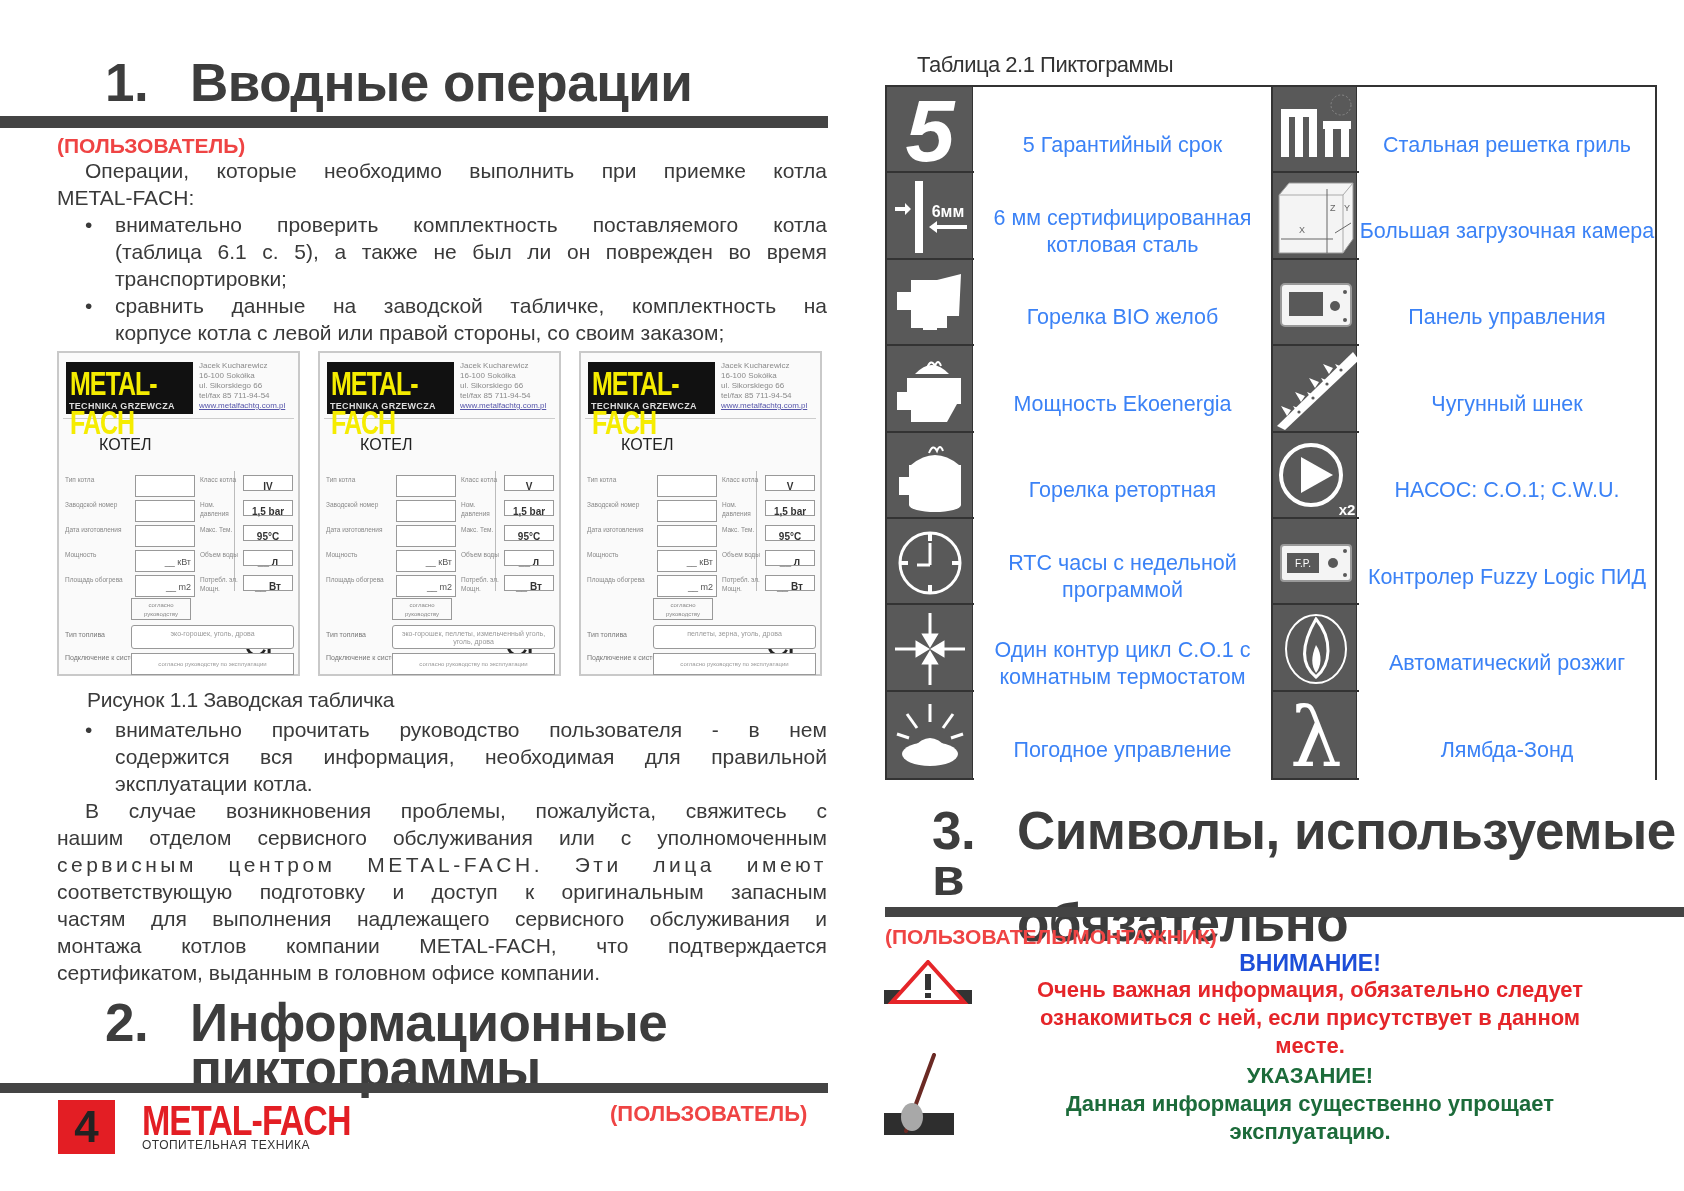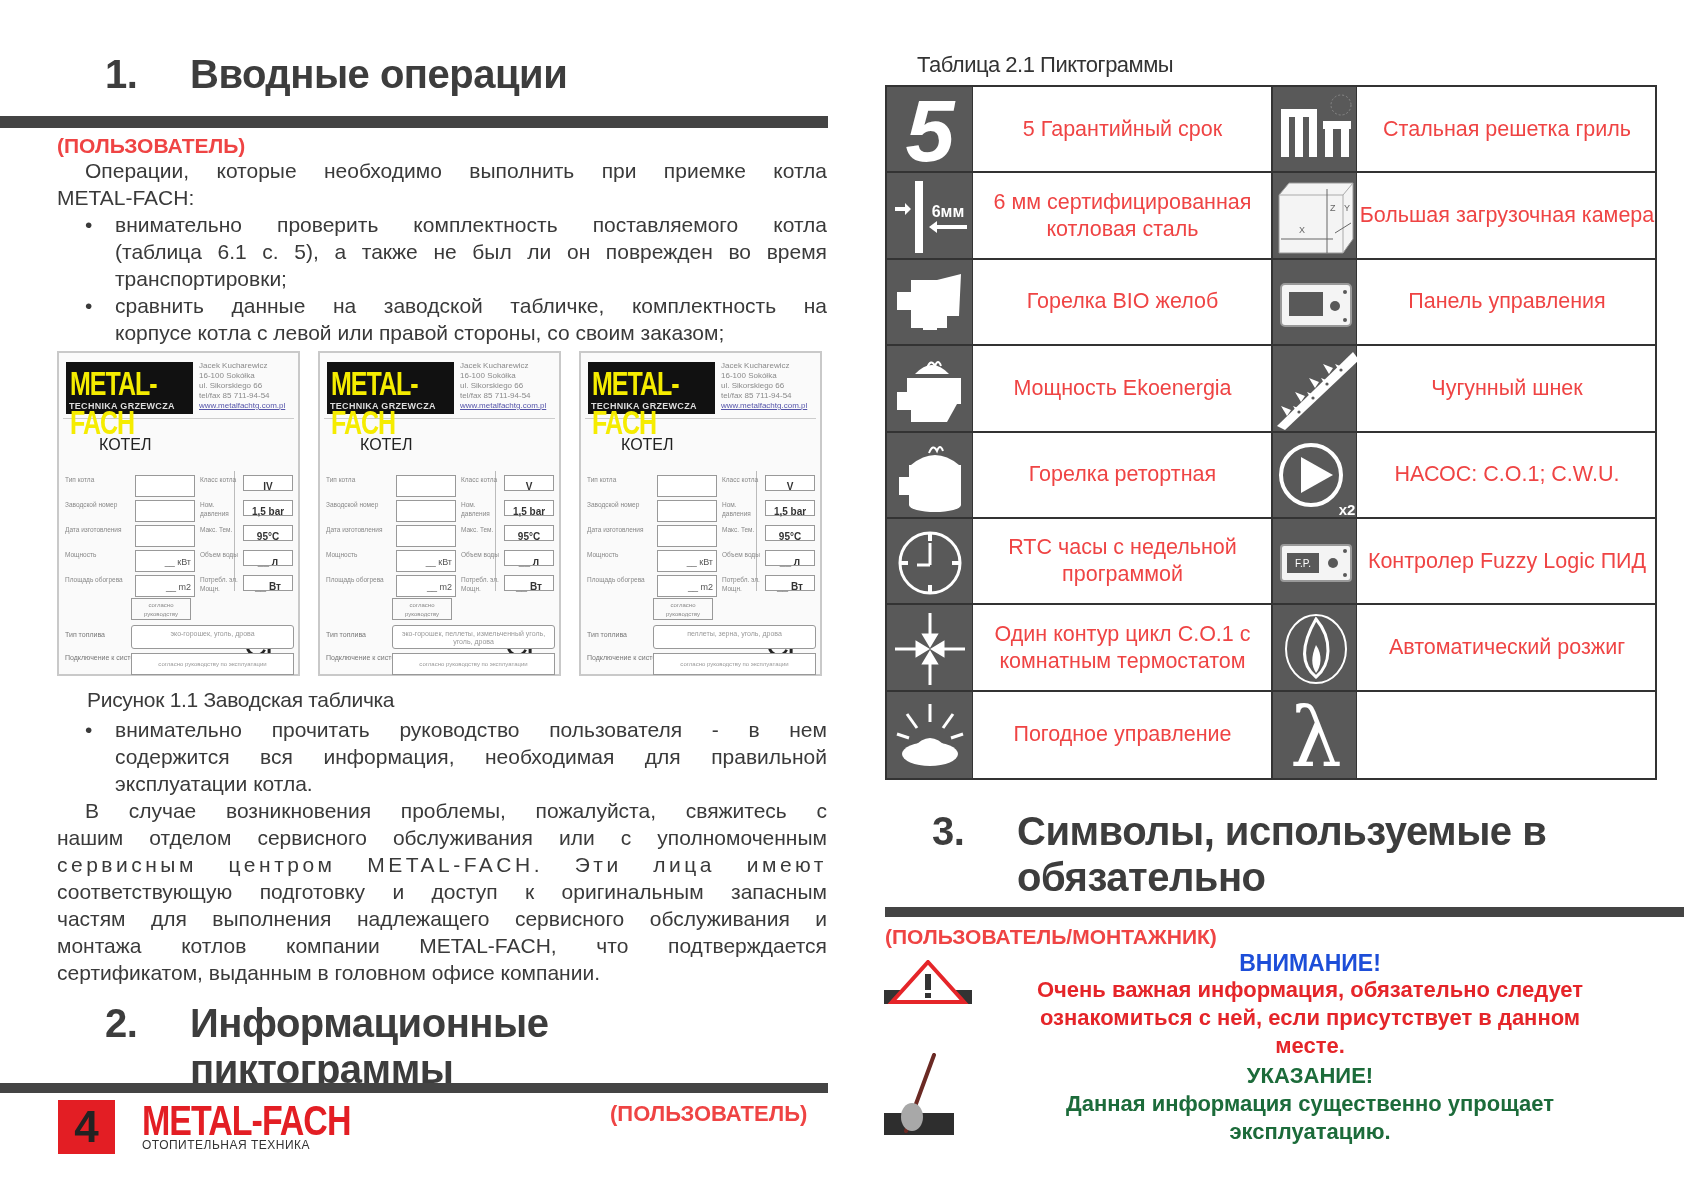--- a/index.html
+++ b/index.html
@@ -1,19 +1,19 @@
 <!DOCTYPE html>
 <html><head>
 <meta charset="utf-8">
 <style>
   * { box-sizing: border-box; margin: 0; padding: 0; }
   html, body { width: 1684px; height: 1191px; background: #ffffff; overflow: hidden; }
   body { position: relative; font-family: "Liberation Sans", sans-serif; color: #3a3a3a; }
   .abs { position: absolute; }
-  .h1 { font-family: "Liberation Sans", sans-serif; font-weight: bold; font-size: 40px; color: #3d3d3d; letter-spacing: -0.5px; }
+  .h1 { font-family: "Liberation Sans", sans-serif; font-weight: bold; font-size: 53px; color: #3d3d3d; letter-spacing: -0.5px; }
   .h1 .num { display: inline-block; width: 80px; }
   .bar { background: #444444; }
   .role { font-weight: bold; font-size: 21px; color: #ef4444; }
   .para { font-size: 21px; line-height: 27px; color: #3a3a3a; text-align: justify; }
   .bullet { position: relative; padding-left: 58px; }
   .bullet::before { content: "•"; position: absolute; left: 28px; top: 0; }
   .indent { text-indent: 28px; }
   .wide { letter-spacing: 3.5px; }
 
   
@@ -38,21 +38,21 @@
   .plate .conn { position: absolute; left: 72px; top: 300px; right: 4px; height: 22px; border: 1px solid #999; background: #fff; font-size: 6px; text-align: center; color: #999; padding-top: 7px; }
   .plate .lblconn { position: absolute; left: 6px; top: 300px; font-size: 7px; line-height: 9px; color: #777; }
 
   
   .ptable { position: absolute; left: 885px; top: 85px; width: 772px; height: 695px; border: 2px solid #333; }
   .prow { position: absolute; left: 0; width: 768px; height: 86.4px; border-bottom: 2px solid #333; }
   .prow:last-child { border-bottom: none; }
   .picon { position: absolute; top: 0; width: 86px; height: 100%; background: #595959; border-right: 1px solid #333; }
   .pic1 { left: 0; }
   .pic2 { left: 384px; border-left: 2px solid #333; }
-  .pcell { position: absolute; top: 0; height: 100%; display: flex; align-items: center; justify-content: center; text-align: center; font-size: 21.5px; line-height: 27px; color: #ef4444; background: #fff; }
+  .pcell { position: absolute; top: 16px; height: 100%; display: flex; align-items: center; justify-content: center; text-align: center; font-size: 21.5px; line-height: 27px; color: #3b82f6; background: #fff; }
   .pc1 { left: 87px; width: 297px; }
   .pc2 { left: 472px; width: 296px; text-align: right; }
   .picon svg { position: absolute; left: 0; top: 0; width: 86px; height: 86px; }
 
   
   .warn-title { font-weight: bold; font-size: 23px; color: #1d4ed8; text-align: center; }
   .warn-body { font-weight: bold; font-size: 22px; line-height: 28px; color: #e52529; text-align: center; }
   .note-title { font-weight: bold; font-size: 22px; color: #1c6b3a; text-align: center; }
   .note-body { font-weight: bold; font-size: 22px; line-height: 28px; color: #1c6b3a; text-align: center; }
 
@@ -470,20 +470,21 @@
             <line x1="76" y1="42" x2="64" y2="46"></line>
           </g>
         </svg>
       </div>
       <div class="pcell pc1">Погодное управление</div>
       <div class="picon pic2">
         <svg viewBox="0 0 86 86">
           <text x="43" y="74" text-anchor="middle" font-family="DejaVu Serif, serif" font-size="82" fill="#fff">λ</text>
         </svg>
       </div>
+      <div class="pcell pc2">Лямбда-Зонд</div>
     </div>
   </div>
 
 <div class="abs h1" style="left:932px; top:808px; line-height:46px;">
   <div><span class="num">3.</span><span style="margin-left:5px;">Символы, используемые в</span></div>
   <div style="padding-left:85px;">обязательно</div>
 </div>
 <div class="abs bar" style="left:885px; top:907px; width:799px; height:10px;"></div>
 <div class="abs role" style="left:885px; top:925px;">(ПОЛЬЗОВАТЕЛЬ/МОНТАЖНИК)</div>
 

